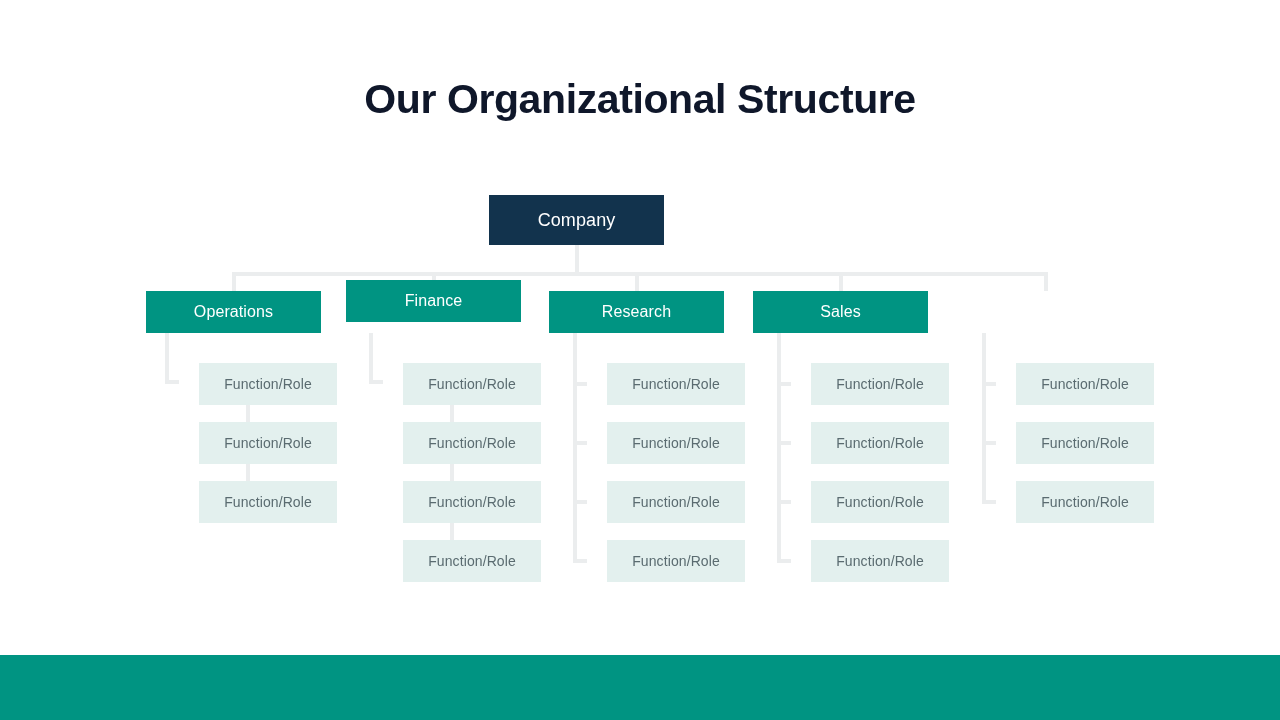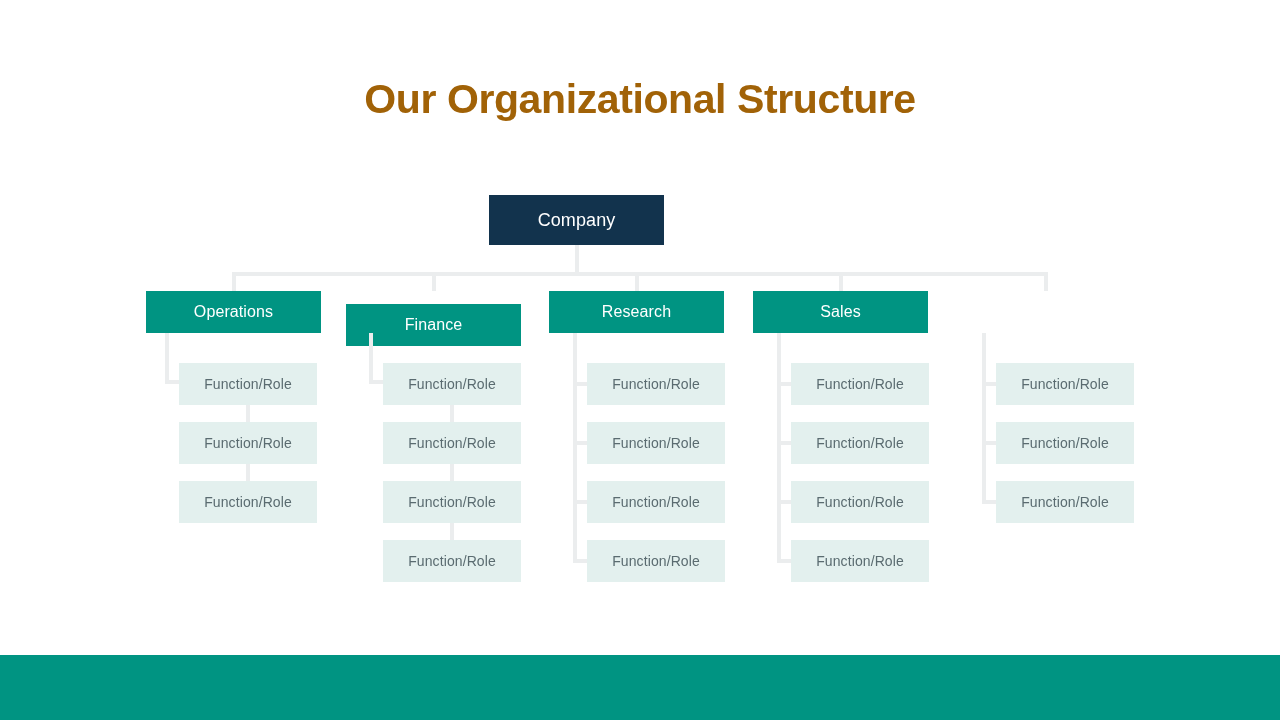--- a/index.html
+++ b/index.html
@@ -26,21 +26,21 @@
   
   #page-title {
     position: absolute;
     left: 0;
     top: 73px;
     width: 1280px;
     text-align: center;
     font-size: 41px;
     font-weight: bold;
     letter-spacing: -0.4px;
-    color: #a16207;
+    color: #0f172a;
     line-height: 52px;
     font-family: "Liberation Sans", sans-serif;
   }
 
   
   #org-chart {
     position: absolute;
     left: 0;
     top: 0;
     width: 1280px;
@@ -84,20 +84,21 @@
   .node-leaf {
     position: absolute;
     background: #e3f0ee;
     color: #5a6b70;
     display: flex;
     align-items: center;
     justify-content: center;
     font-size: 14px;
     letter-spacing: 0.1px;
     font-family: "Liberation Sans", sans-serif;
+    margin-left: 20px;
   }
 
   
   #footer-band {
     position: absolute;
     left: 0;
     top: 655px;
     width: 1280px;
     height: 65px;
     background: #009482;
@@ -127,21 +128,21 @@
       <div class="node-leaf" style="left: 179px; top: 363px; width: 138px; height: 42px; background: rgb(227, 240, 238); color: rgb(90, 107, 112);">
         <span>Function/Role</span>
       </div>
       <div class="node-leaf" style="left: 179px; top: 422px; width: 138px; height: 42px; background: rgb(227, 240, 238); color: rgb(90, 107, 112);">
         <span>Function/Role</span>
       </div>
       <div class="node-leaf" style="left: 179px; top: 481px; width: 138px; height: 42px; background: rgb(227, 240, 238); color: rgb(90, 107, 112);">
         <span>Function/Role</span>
       </div>
       <div class="conn" style="left: 432px; top: 272px; width: 4px; height: 19px; background: rgb(235, 237, 238);"></div>
-      <div class="node-dept" style="left: 346px; top: 304px; width: 175px; height: 42px; background: rgb(0, 148, 130); color: rgb(255, 255, 255);">
+      <div class="node-dept" style="left: 346px; top: 280px; width: 175px; height: 42px; background: rgb(0, 148, 130); color: rgb(255, 255, 255);">
         <span>Finance</span>
       </div>
       <div class="conn" style="left: 369px; top: 333px; width: 4px; height: 51px; background: rgb(235, 237, 238);"></div>
       <div class="conn" style="left: 369px; top: 380px; width: 14px; height: 4px; background: rgb(235, 237, 238);"></div>
       <div class="conn" style="left: 450px; top: 405px; width: 4px; height: 17px; background: rgb(235, 237, 238);"></div>
       <div class="conn" style="left: 450px; top: 464px; width: 4px; height: 17px; background: rgb(235, 237, 238);"></div>
       <div class="conn" style="left: 450px; top: 523px; width: 4px; height: 17px; background: rgb(235, 237, 238);"></div>
       <div class="node-leaf" style="left: 383px; top: 363px; width: 138px; height: 42px; background: rgb(227, 240, 238); color: rgb(90, 107, 112);">
         <span>Function/Role</span>
       </div>

